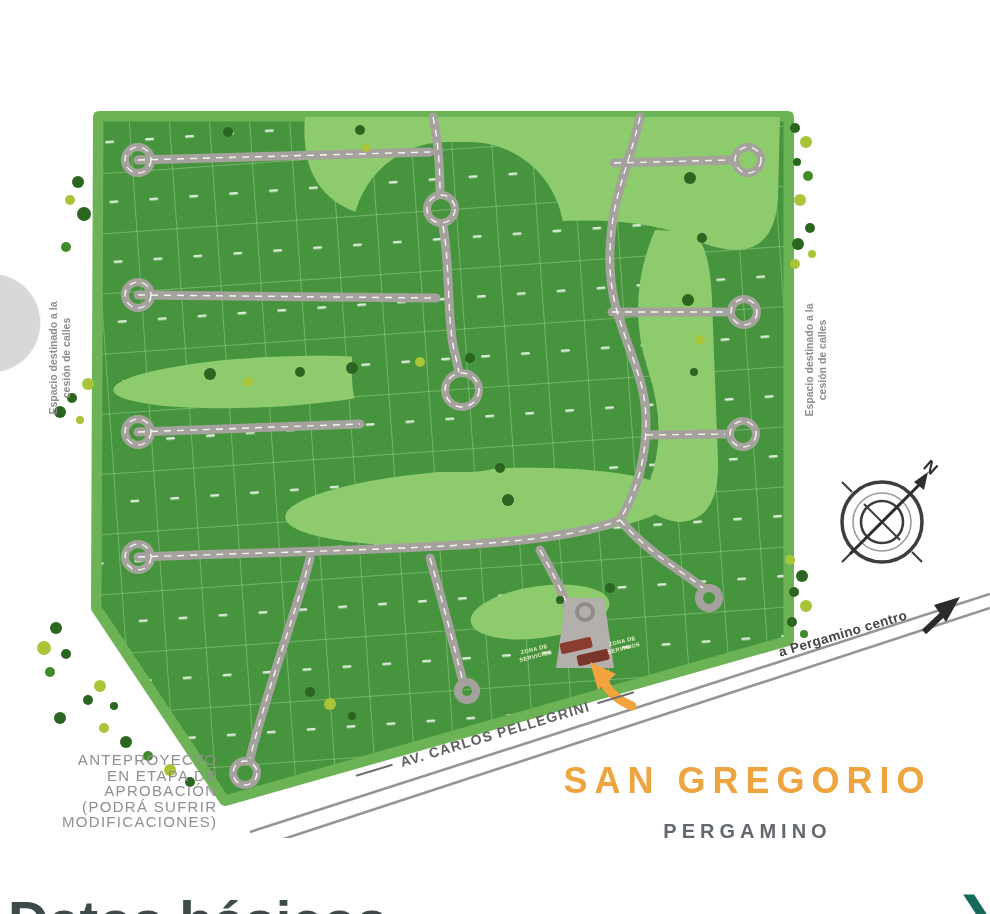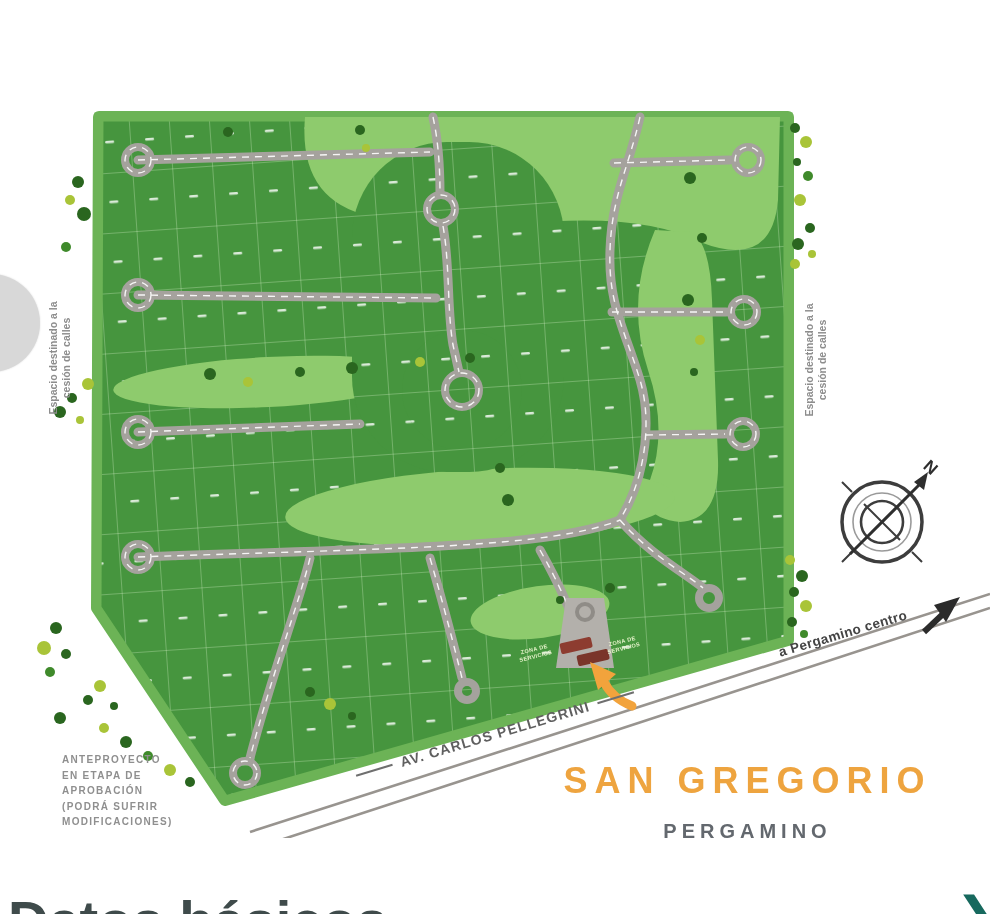--- a/index.html
+++ b/index.html
@@ -11,22 +11,22 @@
   
   .photo{left:0;top:0;width:990px;height:838px;overflow:hidden;background:#fff}
   .photo svg{position:absolute;left:0;top:0}
   
   .carousel-prev{left:-58px;top:274px;width:98px;height:98px;border-radius:50%;
        background:#d8d8d8;box-shadow:0 0 2px rgba(0,0,0,.15);cursor:pointer}
   
   .note{color:#8d8d8d;font-weight:600;white-space:pre-line;text-align:center;line-height:13px;font-size:10.5px}
   .easement-left{left:-25px;top:345px;width:170px;transform:rotate(-90deg)}
   .easement-right{left:731px;top:347px;width:170px;transform:rotate(-90deg)}
-  .disclaimer{left:62px;top:752px;font-size:10px;letter-spacing:1.3px;line-height:15.5px;
-       color:#8f8f8f;font-weight:700;white-space:pre-line;text-align:left}
+  .disclaimer{left:62px;top:752px;font-size:15px;letter-spacing:1.3px;line-height:15.5px;
+       color:#8f8f8f;font-weight:400;white-space:pre-line;text-align:right}
   .avenue{left:330px;top:726px;width:330px;transform:rotate(-16.7deg);display:flex;align-items:center;
        gap:8px;justify-content:center;color:#5f5f5f;font-weight:700;font-size:14px;letter-spacing:1.2px;white-space:nowrap}
   .dash{width:38px;border-top:2px solid #6f6f6f;height:0}
   .direction{left:775px;top:618px;width:190px;transform:rotate(-16.5deg);color:#454545;
        font-weight:700;font-size:13.5px;letter-spacing:.4px;white-space:nowrap}
   .svc{color:rgba(238,248,210,.95);font-weight:700;font-size:5.5px;line-height:6.5px;
        letter-spacing:.4px;white-space:pre-line;text-align:center;transform:rotate(-14deg)}
   .svc-left{left:512px;top:646px;width:46px}
   .svc-right{left:600px;top:638px;width:46px}
   .compass-n{left:924px;top:458px;font-size:17px;font-weight:700;color:#2e2e2e;transform:rotate(42deg)}

